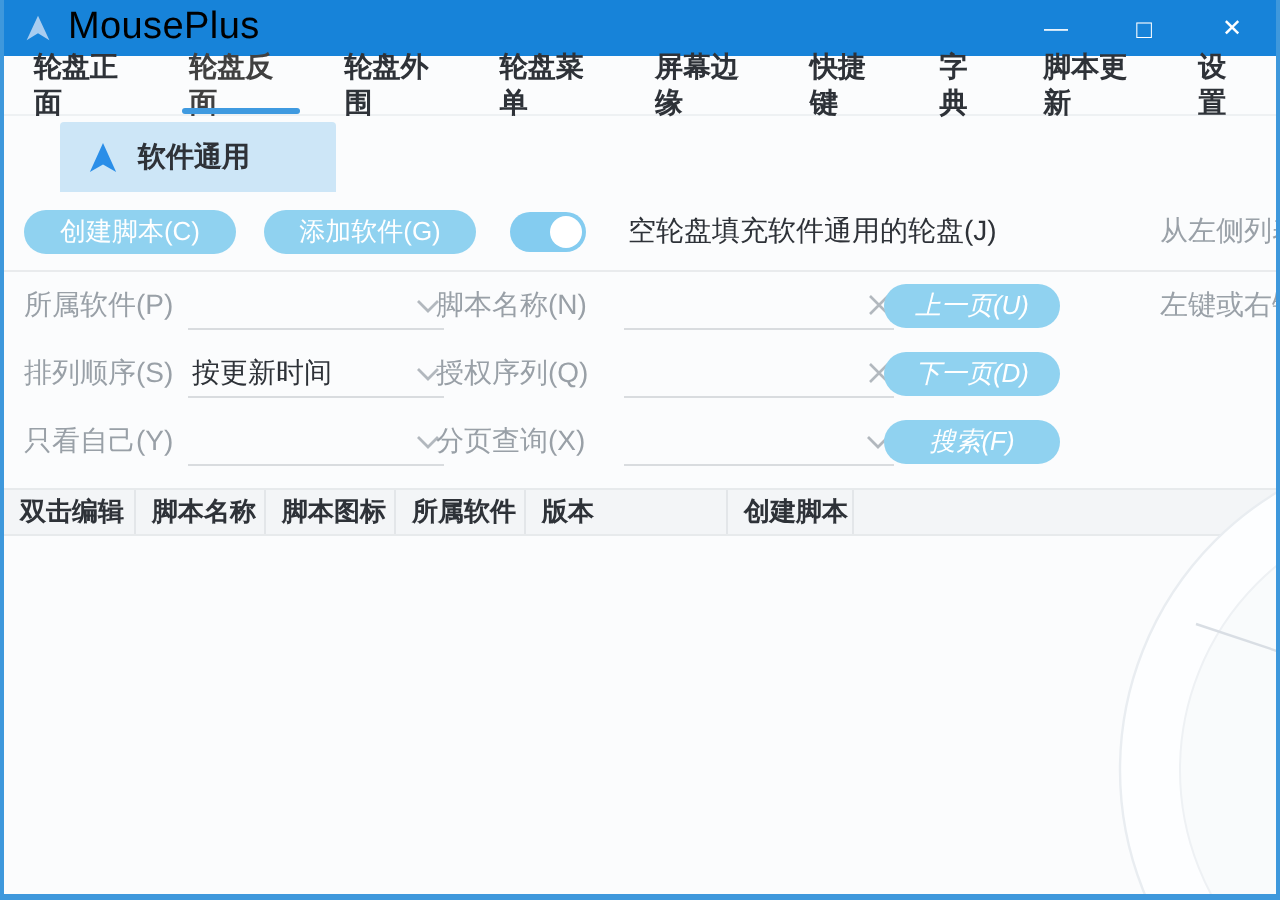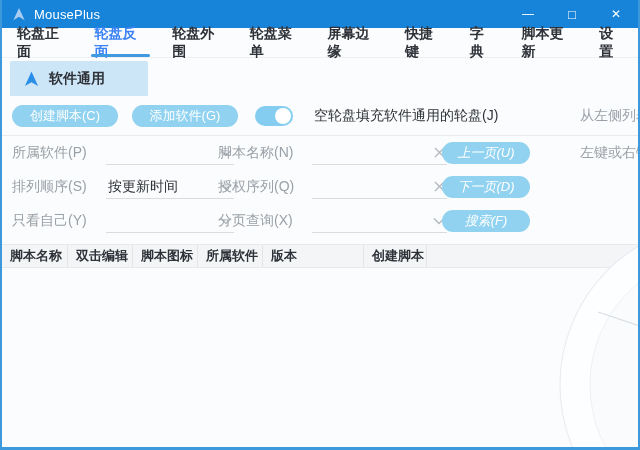--- a/index.html
+++ b/index.html
@@ -5,37 +5,37 @@
   * { margin:0; padding:0; box-sizing:border-box; }
   html,body { width:640px; height:450px; overflow:hidden; }
   body { font-family:"Liberation Sans","DejaVu Sans",sans-serif; }
 
   .window { position:relative; width:640px; height:450px; background:#fbfcfd; overflow:hidden;
             border-left:2px solid #3e98dc; border-right:2px solid #3e98dc; border-bottom:3px solid #3e98dc; }
 
   
   .titlebar { height:28px; background:#1783d9; display:flex; align-items:center; color:#fff; }
   .titlebar .logo { width:14px; height:14px; margin:0 8px 0 10px; display:flex; }
-  .titlebar .title { font-size:13px; color:#ffffff; letter-spacing:.2px; }
+  .titlebar .title { font-size:19px; color:#000000; letter-spacing:.2px; }
   .win-controls { margin-left:auto; display:flex; height:28px; }
   .win-btn { width:44px; height:28px; display:flex; align-items:center; justify-content:center;
              color:#fff; font-size:12px; cursor:default; }
   .win-btn.max { font-size:13px; }
 
   
   .tabbar { height:30px; display:flex; align-items:stretch; padding-left:2px;
             background:#fbfcfd; border-bottom:1px solid #eef1f3; }
   .tab { position:relative; display:flex; align-items:center; padding:0 10px; margin:0 3px;
          font-size:14px; font-weight:600; color:#2e3238; cursor:default; }
-  .tab.active { color:#3b82f6; }
+  .tab.active { color:#404040; }
   .tab.active::after { content:""; position:absolute; left:6px; right:6px; bottom:0; height:3px;
                        background:#3f9ae0; border-radius:2px; }
 
   
-  .subtab-row { height:38px; padding:3px 0 0 8px; }
+  .subtab-row { height:38px; padding:3px 0 0 8px;margin-left:20px; }
   .subtab { width:138px; height:35px; background:#cde6f7; display:flex; align-items:center;
             border-radius:2px 2px 0 0; }
   .subtab .arrow { width:15px; height:16px; margin:0 10px 0 14px; display:flex; }
   .subtab .subtab-label { font-size:14px; font-weight:600; color:#2e3238; }
 
   
   .toolbar { height:40px; display:flex; align-items:center; border-bottom:1px solid #e9ebed; position:relative; }
   .pill { height:22px; border:none; border-radius:11px; background:#90d2f0; color:#fff;
           font-size:13px; font-family:inherit; display:flex; align-items:center; justify-content:center; cursor:default; }
   .toolbar .pill { width:106px; }
@@ -48,21 +48,21 @@
   .toggle-label { margin-left:21px; font-size:14px; color:#2e3238; white-space:nowrap; }
   .hint-abs { position:absolute; left:578px; font-size:14px; color:#9aa1a8; white-space:nowrap; }
 
   
   .form-row { height:34px; display:flex; align-items:center; position:relative; }
   .f-label { font-size:14px; color:#99a0a7; white-space:nowrap;text-align:right; }
   .f-label.l1 { position:absolute; left:10px; }
   .f-label.l2 { position:absolute; left:216px; }
   .field { position:absolute; height:24px; border-bottom:1px solid #d9dcdf; display:flex;
            align-items:center; }
-  .field.f1 { left:104px; width:128px; }
+  .field.f1 { left:92px; width:128px; }
   .field.f2 { left:310px; width:135px; }
   .field .val { font-size:14px; color:#2e3238; padding-left:2px; flex:1; white-space:nowrap; }
   .field .icon-right { margin-left:auto; display:flex; align-items:center; padding-right:2px; }
   .form-row .pill.nav { position:absolute; left:440px; width:88px;font-style:italic; }
 
   
   .thead { margin-top:6px; height:24px; display:flex; background:#f3f5f7;
            border-top:1px solid #e7eaec; border-bottom:1px solid #e7eaec; }
   .th { display:flex; align-items:center; padding-left:8px; font-size:13px; font-weight:600;
         color:#2e3238; border-right:1px solid #e3e6e9; white-space:nowrap; overflow:hidden; }
@@ -193,22 +193,22 @@
       <span class="icon-right">
         <svg width="12" height="8" viewBox="0 0 12 8">
             <polyline points="1,1.5 6,6.5 11,1.5" fill="none" stroke="#b2b8be" stroke-width="1.4"></polyline>
           </svg>
       </span>
     </div>
     <button class="pill nav">搜索(F)</button>
   </div>
 
   <div class="thead">
+    <div class="th">双击编辑</div>
     <div class="th">脚本名称</div>
-    <div class="th">双击编辑</div>
     <div class="th">脚本图标</div>
     <div class="th">所属软件</div>
     <div class="th">版本</div>
     <div class="th">创建脚本</div>
   </div>
 
   <div class="body-area"></div>
 
   <svg class="deco" width="640" height="450" viewBox="0 0 640 450">
     <circle cx="720" cy="385" r="162" fill="#fdfeff" stroke="#e9edf1" stroke-width="1.2"></circle>

